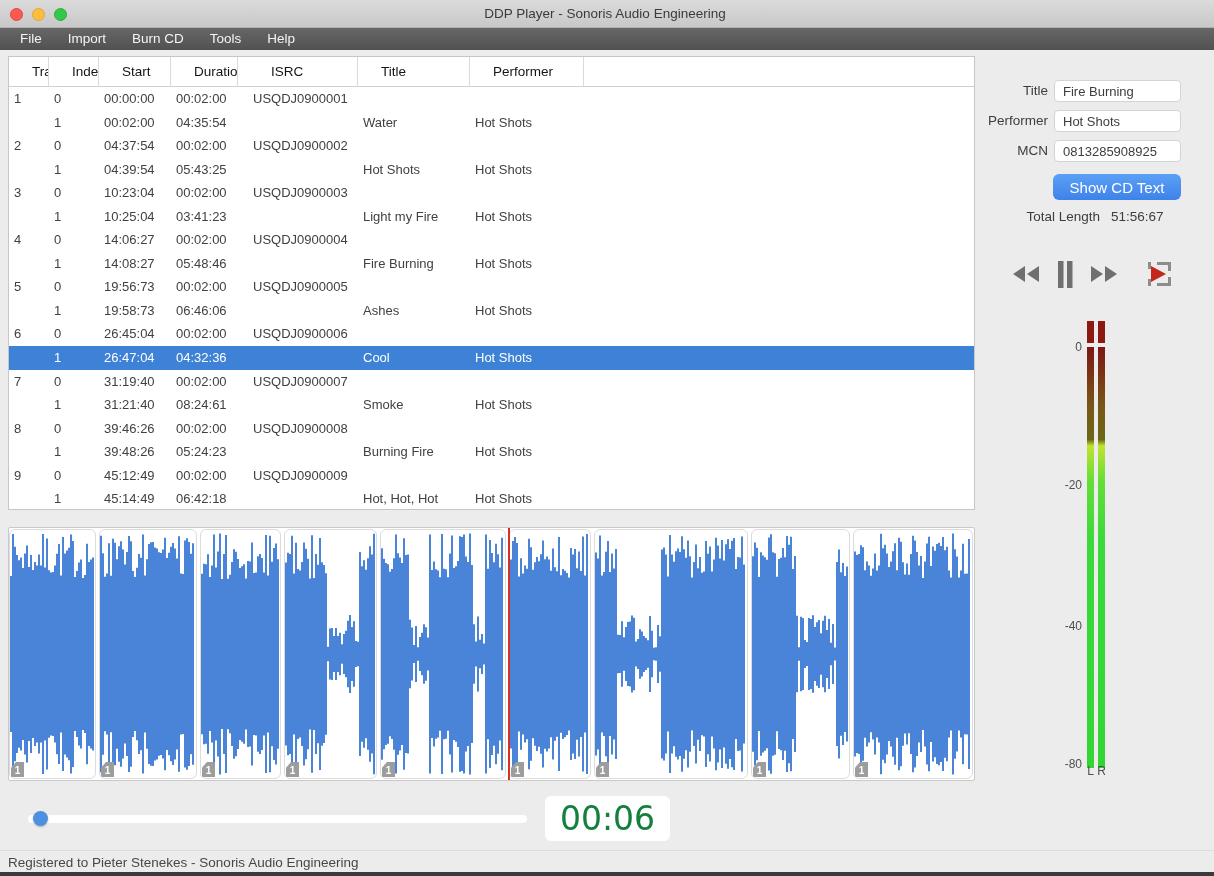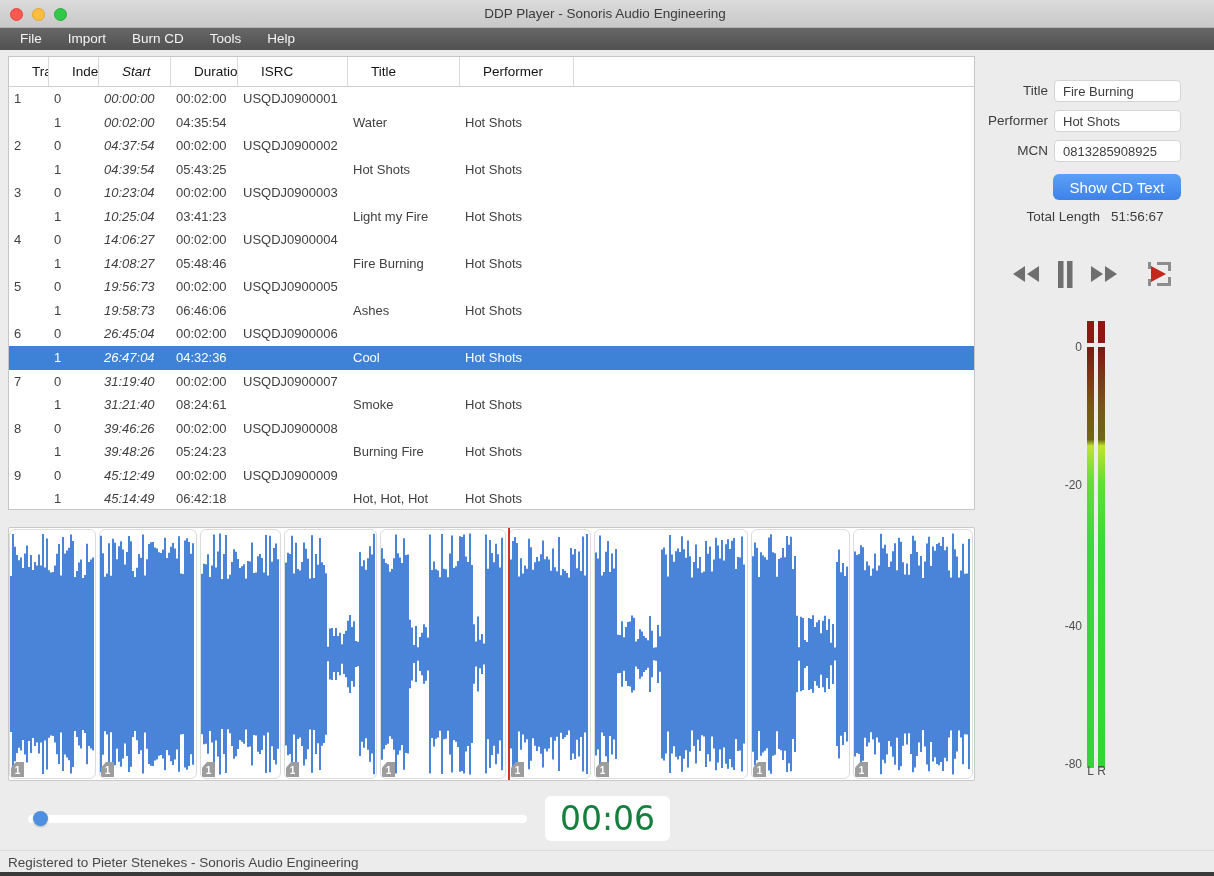--- a/index.html
+++ b/index.html
@@ -28,22 +28,22 @@
     background:#ffffff;border:1px solid #c6c6c6;}
   .thead{display:flex;height:30px;border-bottom:1px solid #cfcfcf;}
   .th{font-size:13.5px;color:#141414;line-height:29px;padding-left:23px;
     border-right:1px solid #dadada;white-space:nowrap;overflow:hidden;}
   .th:last-child{border-right:none;}
   .tr{display:flex;height:23.55px;}
   .td{font-size:13px;color:#414141;line-height:23.55px;padding-left:5px;
     white-space:nowrap;overflow:hidden;}
   .tr.sel{background:#3e82d8;}
   .tr.sel .td{color:#ffffff;}
-  .c0{width:40px;} .c1{width:50px;} .c2{width:72px;font-style:italic;} .c3{width:67px;}
-  .c4{width:110px;} .c5{width:112px;} .c6{width:114px;} .c7{flex:1;}
+  .c0{width:40px;} .c1{width:50px;} .c2{width:72px;} .c3{width:67px;}
+  .c4{width:110px;margin-left:10px;} .c5{width:112px;} .c6{width:114px;} .c7{flex:1;}
 
   
   .fl{position:absolute;left:930px;width:118px;text-align:right;font-size:13.5px;
     color:#3d3d3d;height:22px;line-height:22px;}
   .fi{position:absolute;left:1054px;width:127px;height:22px;border:1px solid #d4d4d4;
     border-radius:4px;background:#ffffff;font-size:13px;color:#3d3d3d;padding:0 0 0 8px;outline:none;}
   .cdtext-btn{position:absolute;left:1053px;top:174px;width:128px;height:26px;
     border:none;border-radius:6px;background:linear-gradient(#5ba0f6,#3e82ea);
     color:#ffffff;font-size:15px;cursor:pointer;}
   .total-length{position:absolute;left:985px;top:209px;width:220px;display:flex;

